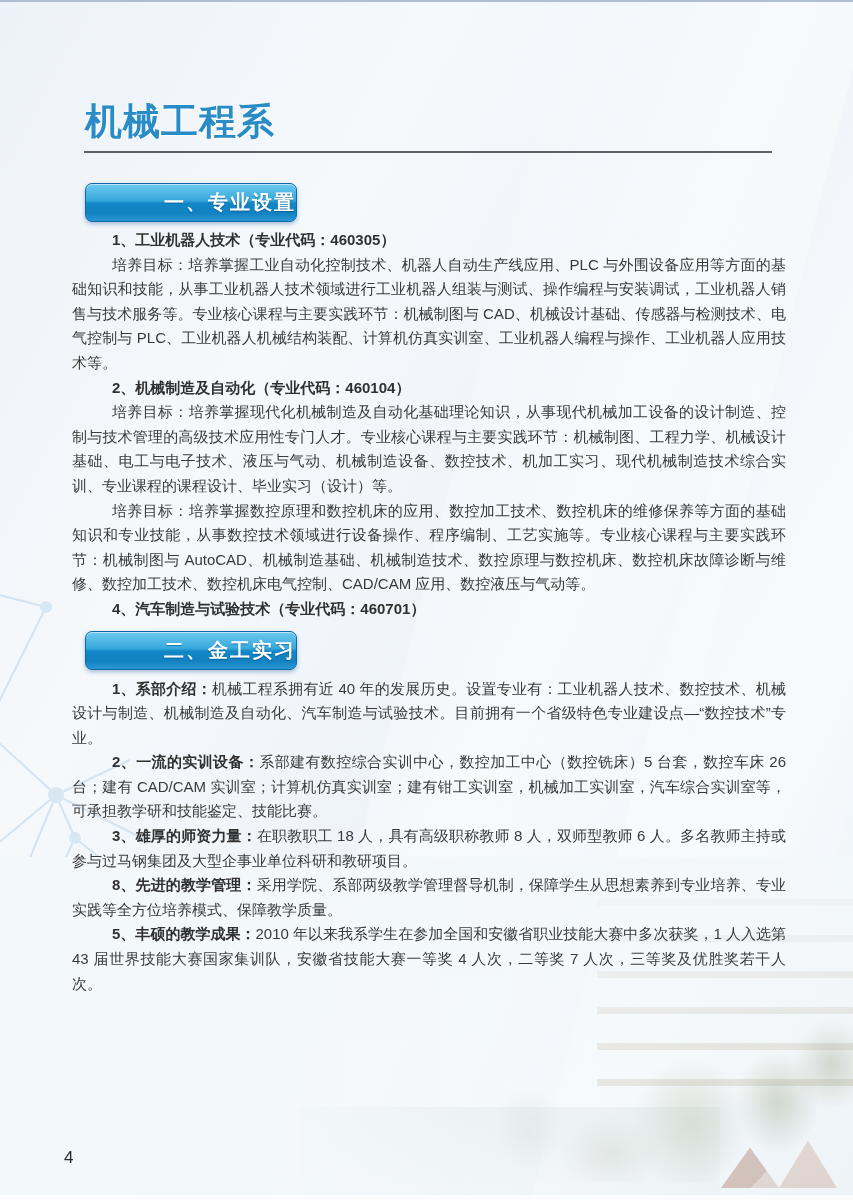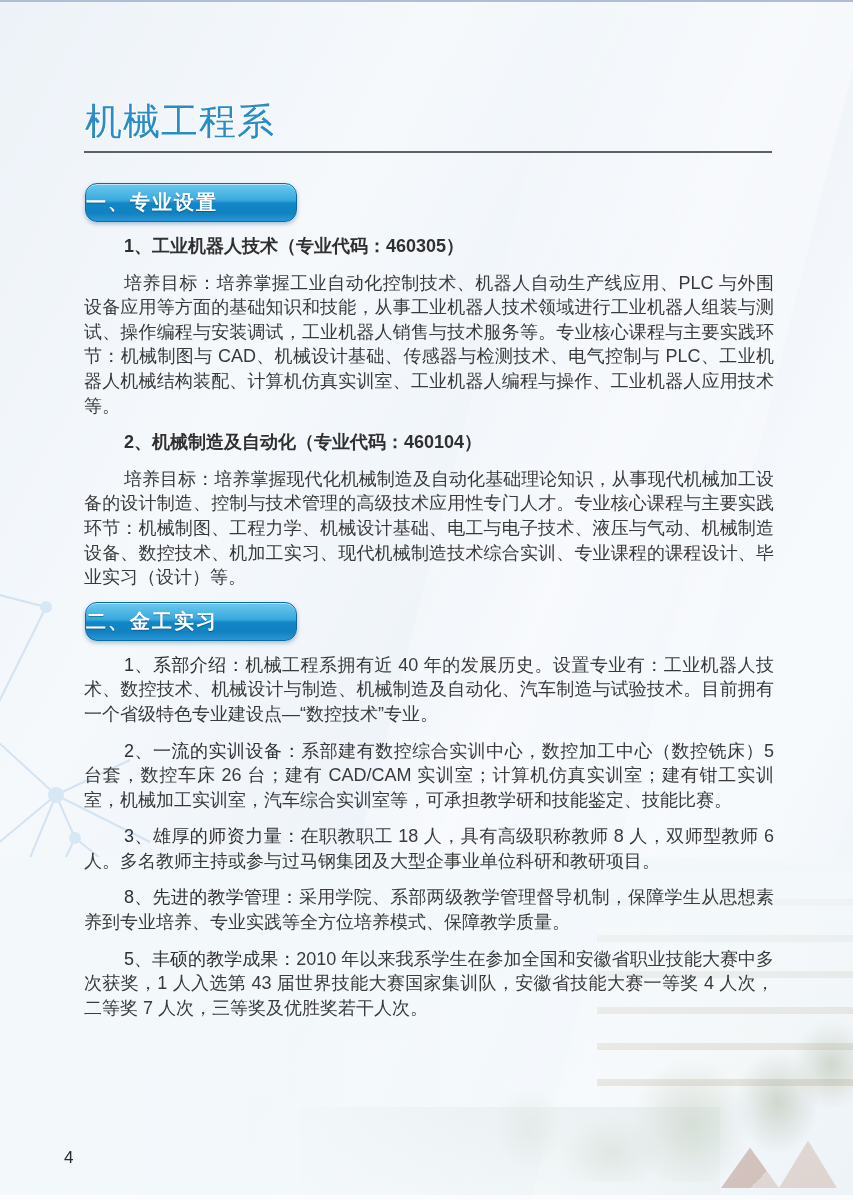--- a/index.html
+++ b/index.html
@@ -39,43 +39,43 @@
     background:linear-gradient(135deg,rgba(165,118,98,0.45) 0 50%,rgba(185,140,115,0.32) 50%);
     clip-path:polygon(0 100%,25% 30%,50% 100%,50% 100%,75% 18%,100% 100%);}
   .photo-fade-top{position:absolute;inset:0;
     background:linear-gradient(180deg,rgba(243,248,251,1) 0%,rgba(243,248,251,0.6) 28%,rgba(243,248,251,0.12) 62%,rgba(243,248,251,0) 100%);}
   .photo-fade-left{position:absolute;inset:0;
     background:linear-gradient(90deg,rgba(243,248,251,1) 0%,rgba(243,248,251,0.88) 34%,rgba(243,248,251,0.45) 55%,rgba(243,248,251,0.12) 78%,rgba(243,248,251,0.02) 100%);}
   .bottom-strip{position:absolute;bottom:0;left:0;width:100%;height:7px;background:rgba(255,255,255,0.65);}
 
   .content{position:relative;z-index:2;padding:0 67px 0 72px;}
   .dept-title{
-    margin:100px 0 0 13px;font-size:37px;line-height:40px;font-weight:normal;
+    margin:100px 0 0 13px;font-size:37px;line-height:40px;font-weight:bold;
     color:#2a8cc6;letter-spacing:1px;
     text-shadow:0 0 3px rgba(255,255,255,0.95),1px 1px 0 rgba(255,255,255,0.85);
   }
   .title-rule{height:2px;background:#5c6166;margin:9px 0 0 12px;width:688px;}
 
   .section-btn{
-    margin:30px 0 6px 13px;width:210px;height:37px;border-radius:12px;
-    display:flex;align-items:center;justify-content:flex-start;
+    margin:30px 0 6px 13px;width:210px;height:37px;border-radius:7px;
+    display:flex;align-items:center;justify-content:flex-end;
     background:linear-gradient(180deg,#6cc9ef 0%,#38a9dd 44%,#1286c6 52%,#1181c1 78%,#2a97d4 100%);
     border:1px solid #0d6aa8;
     box-shadow:0 2px 4px rgba(20,80,140,0.35),inset 0 1px 0 rgba(255,255,255,0.55);
   }
   .section-btn .btn-label{
     color:#ffffff;font-weight:bold;font-size:20px;letter-spacing:2px;
     text-shadow:0 1px 1px rgba(0,60,110,0.5);
   }
   .section-btn.second{margin-top:9px;margin-bottom:7px;}
 
-  .bodytext p{margin:12px;font-size:18px;line-height:24.6px;color:#3a3a3a;
+  .bodytext p{margin:0;font-size:15px;line-height:24.6px;color:#3a3a3a;
     text-align:justify;text-indent:40px;}
   .bodytext p.item-title{font-weight:bold;color:#303030;text-align:left;}
-  .bodytext .lead{font-weight:normal;color:#303030;}
+  .bodytext .lead{font-weight:bold;color:#303030;}
 
   .page-number{position:absolute;left:64px;top:1146px;z-index:3;
     font-size:17px;color:#2b2b2b;}
 </style>
 </head>
 <body>
 
 <div class="page">
 
   <div class="streak-a"></div>
@@ -118,20 +118,22 @@
 
     <div class="section-btn">
       <span class="btn-label">一、专业设置</span>
     </div>
 
     <div class="bodytext">
       <p class="item-title">1、工业机器人技术（专业代码：460305）</p>
       <p class="item-body">培养目标：培养掌握工业自动化控制技术、机器人自动生产线应用、PLC 与外围设备应用等方面的基础知识和技能，从事工业机器人技术领域进行工业机器人组装与测试、操作编程与安装调试，工业机器人销售与技术服务等。专业核心课程与主要实践环节：机械制图与 CAD、机械设计基础、传感器与检测技术、电气控制与 PLC、工业机器人机械结构装配、计算机仿真实训室、工业机器人编程与操作、工业机器人应用技术等。</p>
       <p class="item-title">2、机械制造及自动化（专业代码：460104）</p>
       <p class="item-body">培养目标：培养掌握现代化机械制造及自动化基础理论知识，从事现代机械加工设备的设计制造、控制与技术管理的高级技术应用性专门人才。专业核心课程与主要实践环节：机械制图、工程力学、机械设计基础、电工与电子技术、液压与气动、机械制造设备、数控技术、机加工实习、现代机械制造技术综合实训、专业课程的课程设计、毕业实习（设计）等。</p>
+      <p class="item-body">培养目标：培养掌握数控原理和数控机床的应用、数控加工技术、数控机床的维修保养等方面的基础知识和专业技能，从事数控技术领域进行设备操作、程序编制、工艺实施等。专业核心课程与主要实践环节：机械制图与 AutoCAD、机械制造基础、机械制造技术、数控原理与数控机床、数控机床故障诊断与维修、数控加工技术、数控机床电气控制、CAD/CAM 应用、数控液压与气动等。</p>
+      <p class="item-title">4、汽车制造与试验技术（专业代码：460701）</p>
     </div>
 
     <div class="section-btn second">
       <span class="btn-label">二、金工实习</span>
     </div>
 
     <div class="bodytext">
       <p><span class="lead">1、系部介绍：</span><span>机械工程系拥有近 40 年的发展历史。设置专业有：工业机器人技术、数控技术、机械设计与制造、机械制造及自动化、汽车制造与试验技术。目前拥有一个省级特色专业建设点—“数控技术”专业。</span></p>
       <p><span class="lead">2、一流的实训设备：</span><span>系部建有数控综合实训中心，数控加工中心（数控铣床）5 台套，数控车床 26 台；建有 CAD/CAM 实训室；计算机仿真实训室；建有钳工实训室，机械加工实训室，汽车综合实训室等，可承担教学研和技能鉴定、技能比赛。</span></p>
       <p><span class="lead">3、雄厚的师资力量：</span><span>在职教职工 18 人，具有高级职称教师 8 人，双师型教师 6 人。多名教师主持或参与过马钢集团及大型企事业单位科研和教研项目。</span></p>

